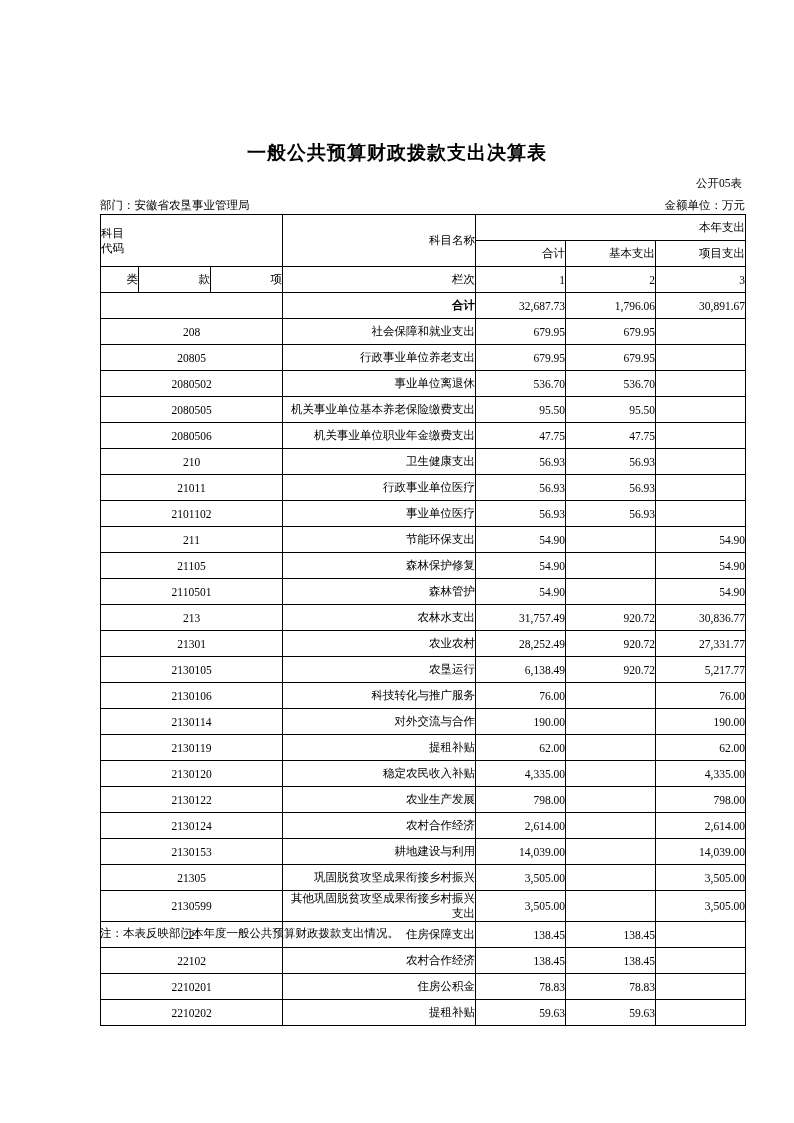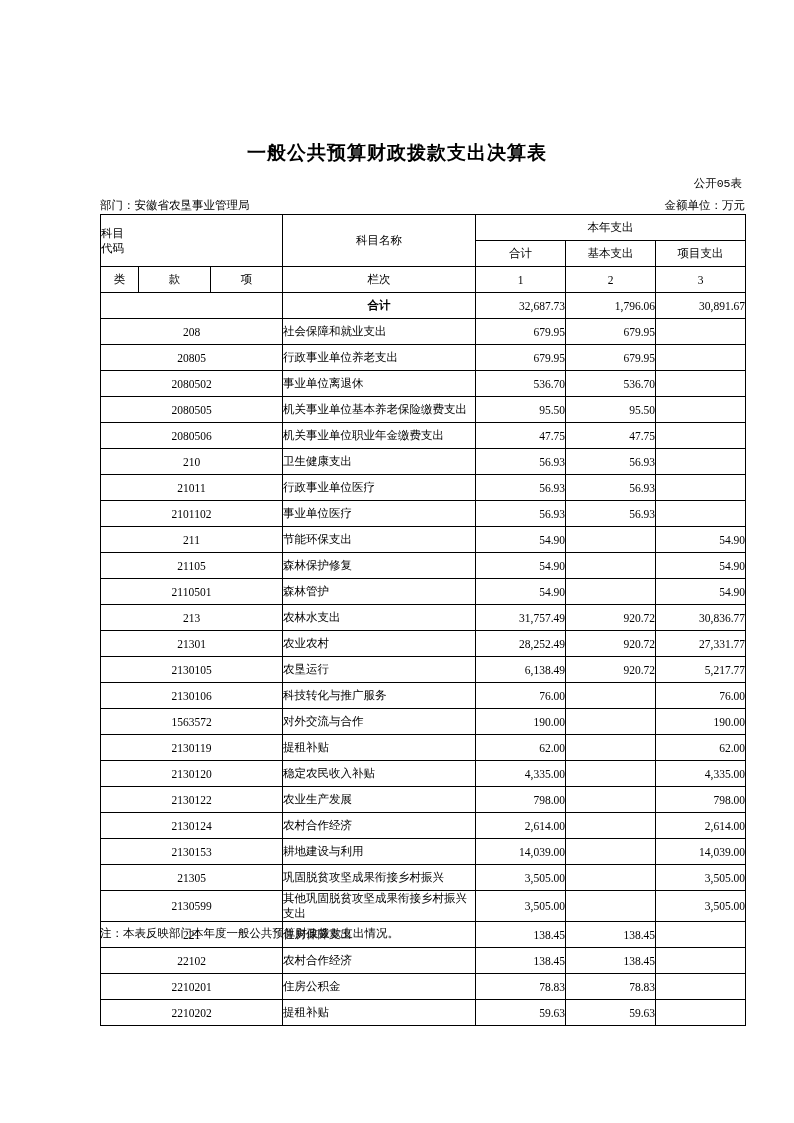--- a/index.html
+++ b/index.html
@@ -28,21 +28,20 @@
     text-align: center;
     font-size: 19px;
     font-weight: bold;
     letter-spacing: 1px;
   }
   .form-code {
     position: absolute;
     top: 176px;
     right: 52px;
     font-size: 11.5px;
-    font-family: Liberation Mono, monospace;
   }
   .meta-row {
     position: absolute;
     top: 198px;
     left: 100px;
     width: 645px;
     font-size: 11.5px;
     display: flex;
     justify-content: space-between;
     align-items: flex-end;
@@ -63,30 +62,30 @@
     vertical-align: middle;
     height: 25px;
   }
   .c-class { width: 38px; }
   .c-sec   { width: 72px; }
   .c-item  { width: 72px; }
   .c-name  { width: 193px; }
   .c-num   { width: 90px; }
 
   .hdr-center {
-    text-align: center;
+    text-align: right;
   }
   .code-head {
     text-align: left;
     line-height: 1.25;
     font-family: Liberation Serif, serif;
   }
   .name-cell {
     padding-left: 8px;
-    text-align: left;
+    text-align: right;
     margin-left: 45px;
   }
   .name-cell.ind1 { }
   .num-cell {
     text-align: right;
     padding-right: 7px;
     font-family: "Liberation Serif", "DejaVu Serif", serif;
   }
   .code-cell {
     padding-left: 4px;
@@ -267,21 +266,21 @@
           <td class="num-cell">5,217.77</td>
         </tr>
         <tr>
           <td class="code-cell" colspan="3">2130106</td>
           <td class="name-cell">科技转化与推广服务</td>
           <td class="num-cell">76.00</td>
           <td class="num-cell"></td>
           <td class="num-cell">76.00</td>
         </tr>
         <tr>
-          <td class="code-cell" colspan="3">1563572</td>
+          <td class="code-cell" colspan="3">2130114</td>
           <td class="name-cell">对外交流与合作</td>
           <td class="num-cell">190.00</td>
           <td class="num-cell"></td>
           <td class="num-cell">190.00</td>
         </tr>
         <tr>
           <td class="code-cell" colspan="3">2130119</td>
           <td class="name-cell">提租补贴</td>
           <td class="num-cell">62.00</td>
           <td class="num-cell"></td>

